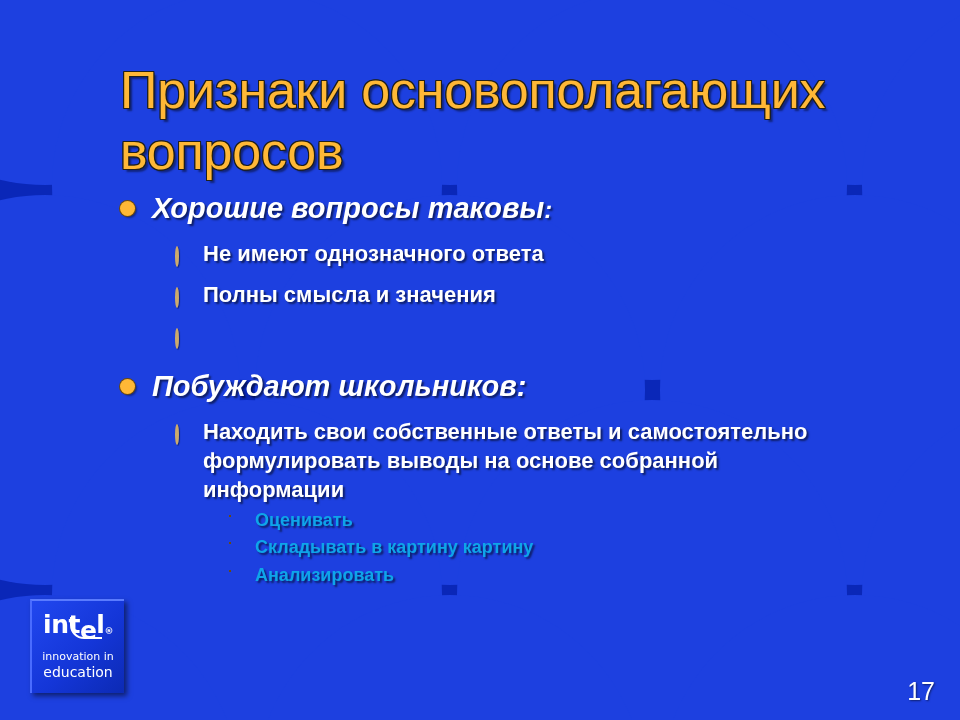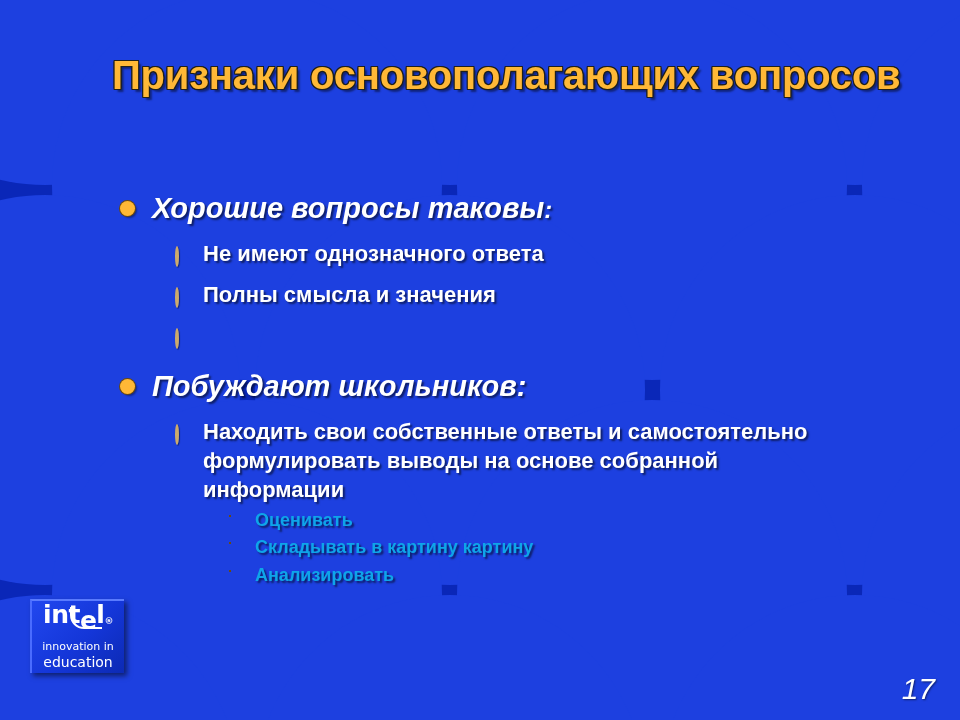--- a/index.html
+++ b/index.html
@@ -32,24 +32,24 @@
 
   
   #title-block {
     position: absolute;
     left: 112px;
     top: 52px;
     width: 790px;
     z-index: 5;
   }
   #slide-title {
-    margin: 0;
-    font-size: 40px;
+    margin: 8px;
+    font-size: 52px;
     line-height: 1.18;
-    font-weight: bold;
+    font-weight: normal;
     color: #ffb836;
     letter-spacing: -0.2px;
     text-shadow:
       1px 0 0 #20201c, -1px 0 0 #20201c, 0 1px 0 #20201c, 0 -1px 0 #20201c,
       1px 1px 0 #20201c, -1px 1px 0 #20201c, 1px -1px 0 #20201c, -1px -1px 0 #20201c,
       3px 3px 2px rgba(0,0,0,0.45);
   }
 
   
   #body-block {
@@ -136,21 +136,21 @@
   }
 
   .group-gap { height: 16px; }
 
   
   #intel-logo {
     position: absolute;
     left: 30px;
     top: 599px;
     width: 94px;
-    height: 74px;
+    height: 94px;
     z-index: 6;
     background: linear-gradient(135deg, #2147ef 0%, #1436d8 55%, #0c2ab4 100%);
     border-top: 2px solid #5a7bff;
     border-left: 2px solid #4a6cff;
     box-shadow: 3px 3px 5px rgba(0,0,0,0.5);
     box-sizing: border-box;
     display: flex;
     flex-direction: column;
     align-items: center;
     justify-content: center;
@@ -199,24 +199,23 @@
   }
   .intel-tag.big { font-size: 14px; }
 
   
   #page-number {
     position: absolute;
     right: 25px;
     bottom: 14px;
     z-index: 6;
     color: #ffffff;
-    font-size: 30px;
+    font-size: 25px;
     font-weight: normal;
     text-shadow: 1px 1px 2px rgba(0,0,0,0.5);
-    font-style: italic;
   }
 </style>
 </head>
 <body>
 
 <div id="slide">
 
   <div id="bg">
     <div class="bgcircle" style="left:-150px; top:-205px; width:390px; height:390px;"></div>
     <div class="bgcircle" style="left:255px; top:-205px; width:390px; height:390px;"></div>

